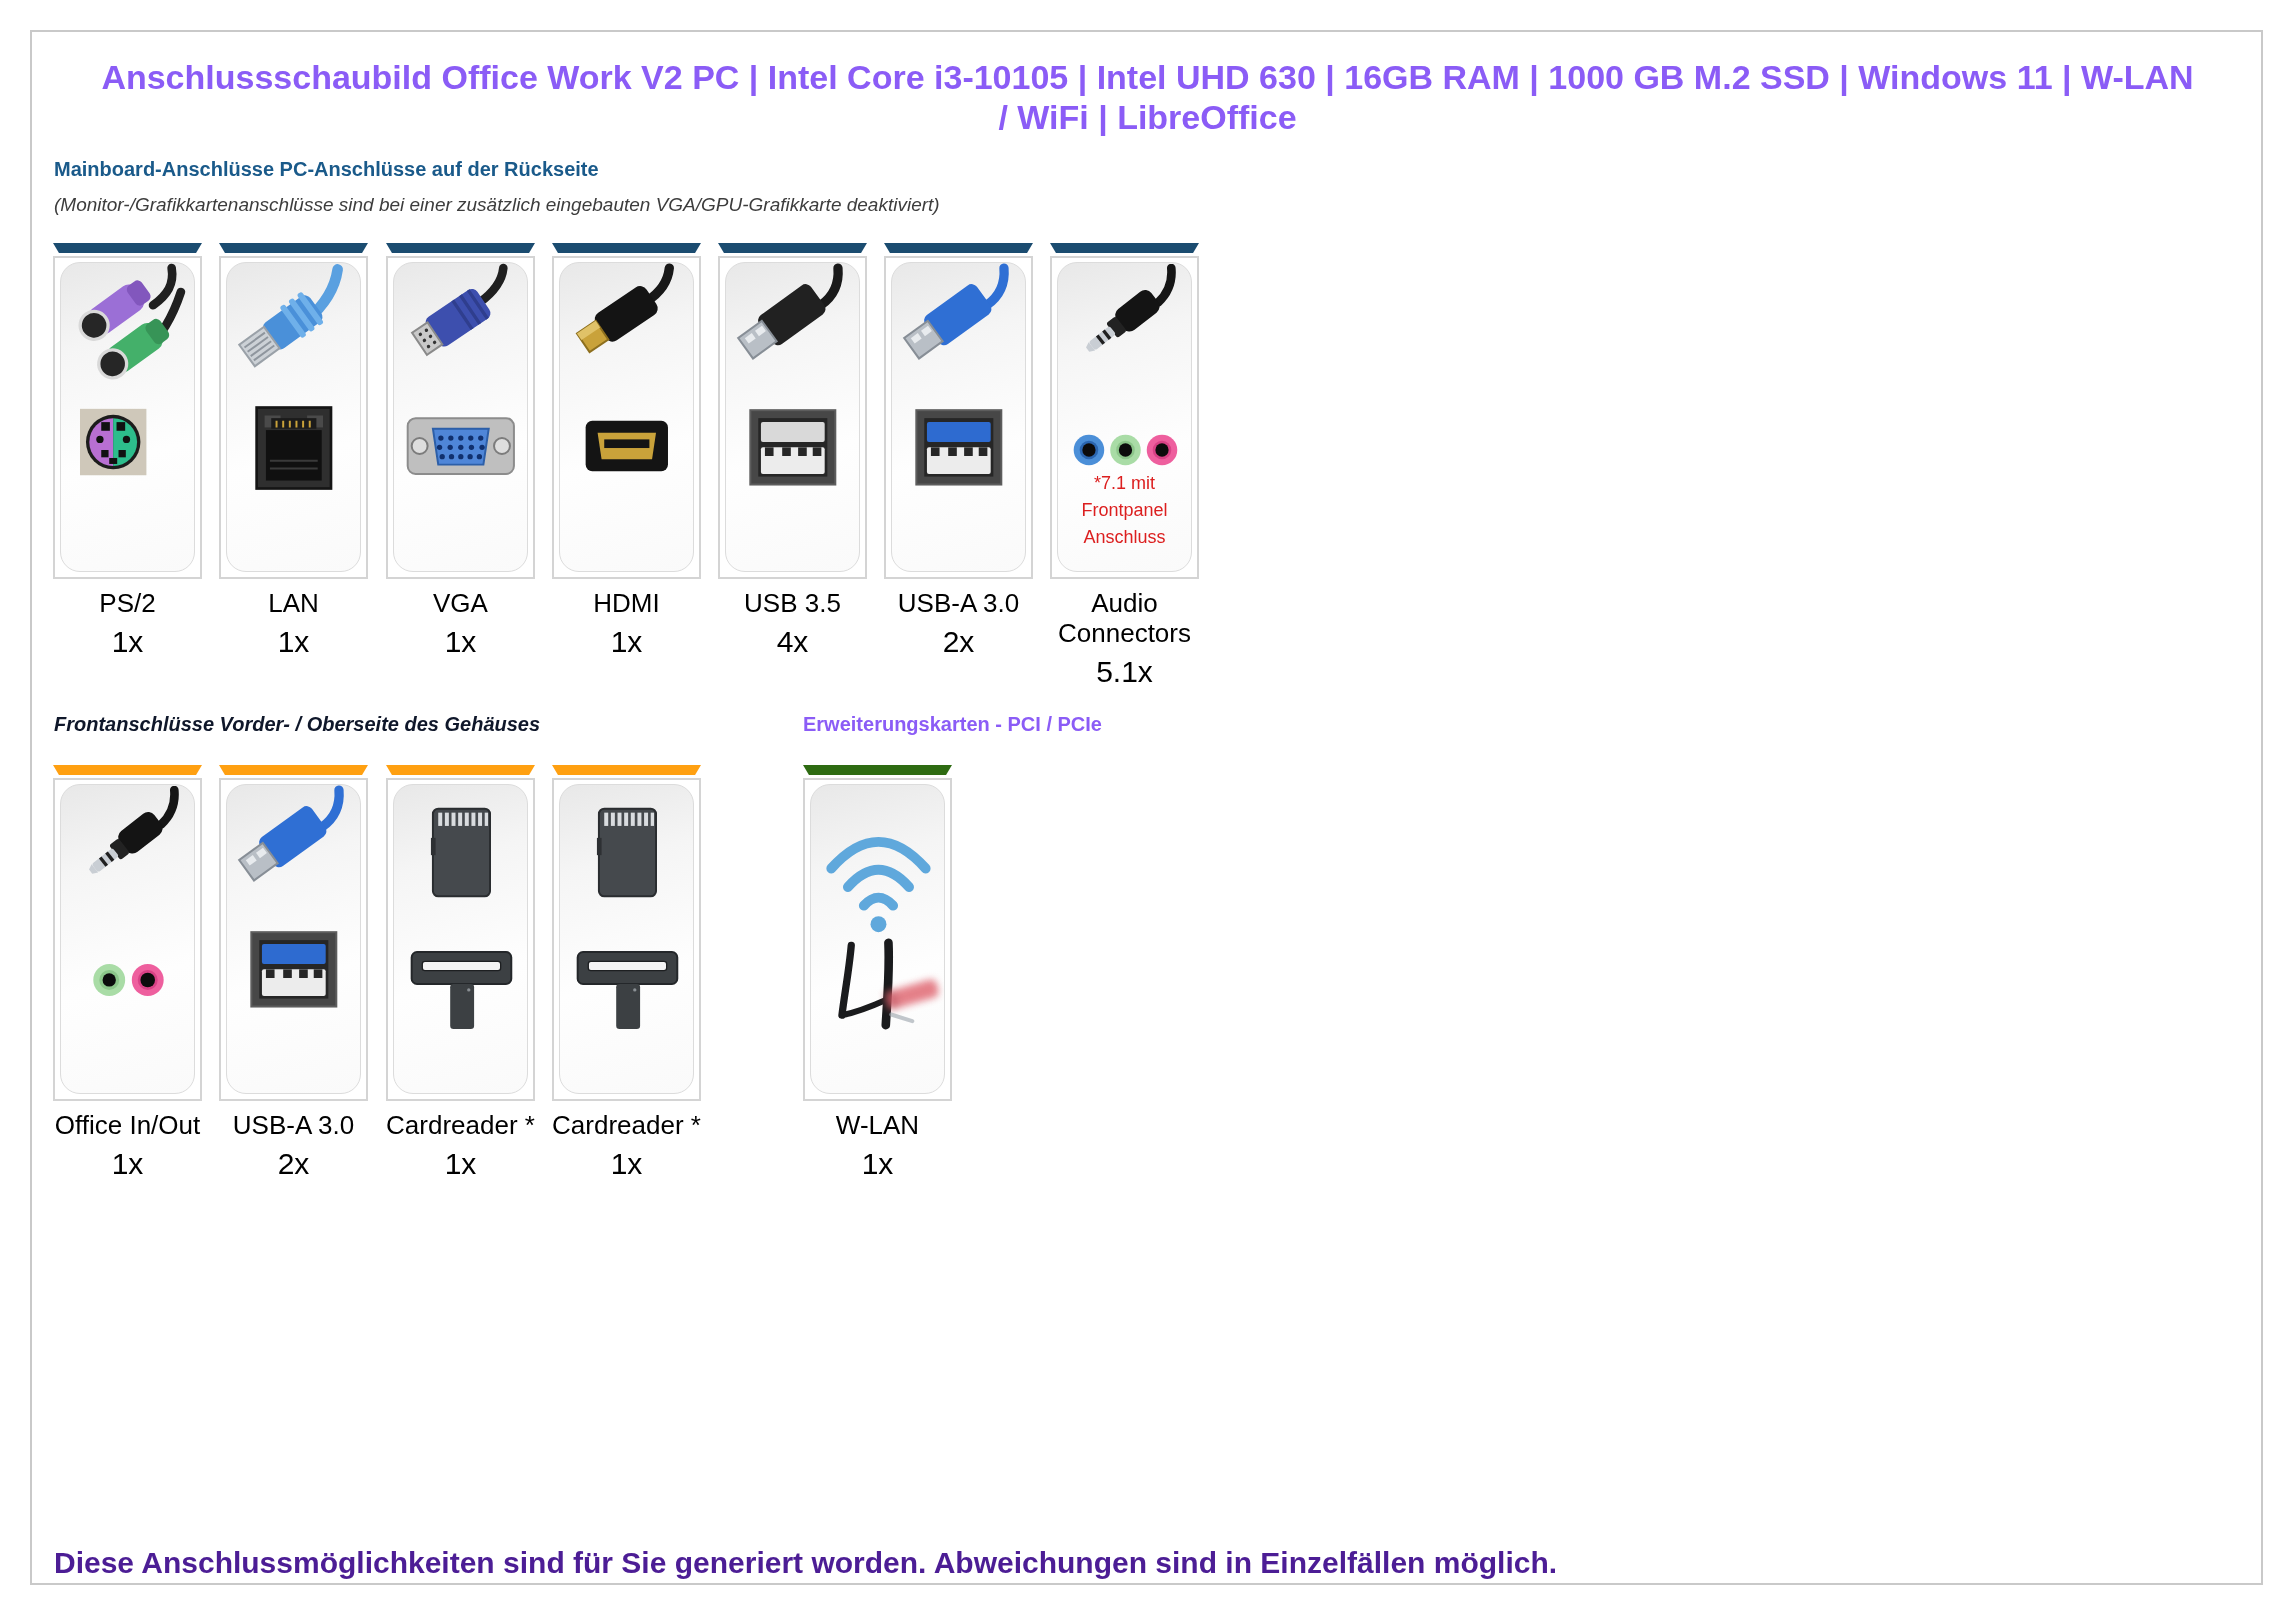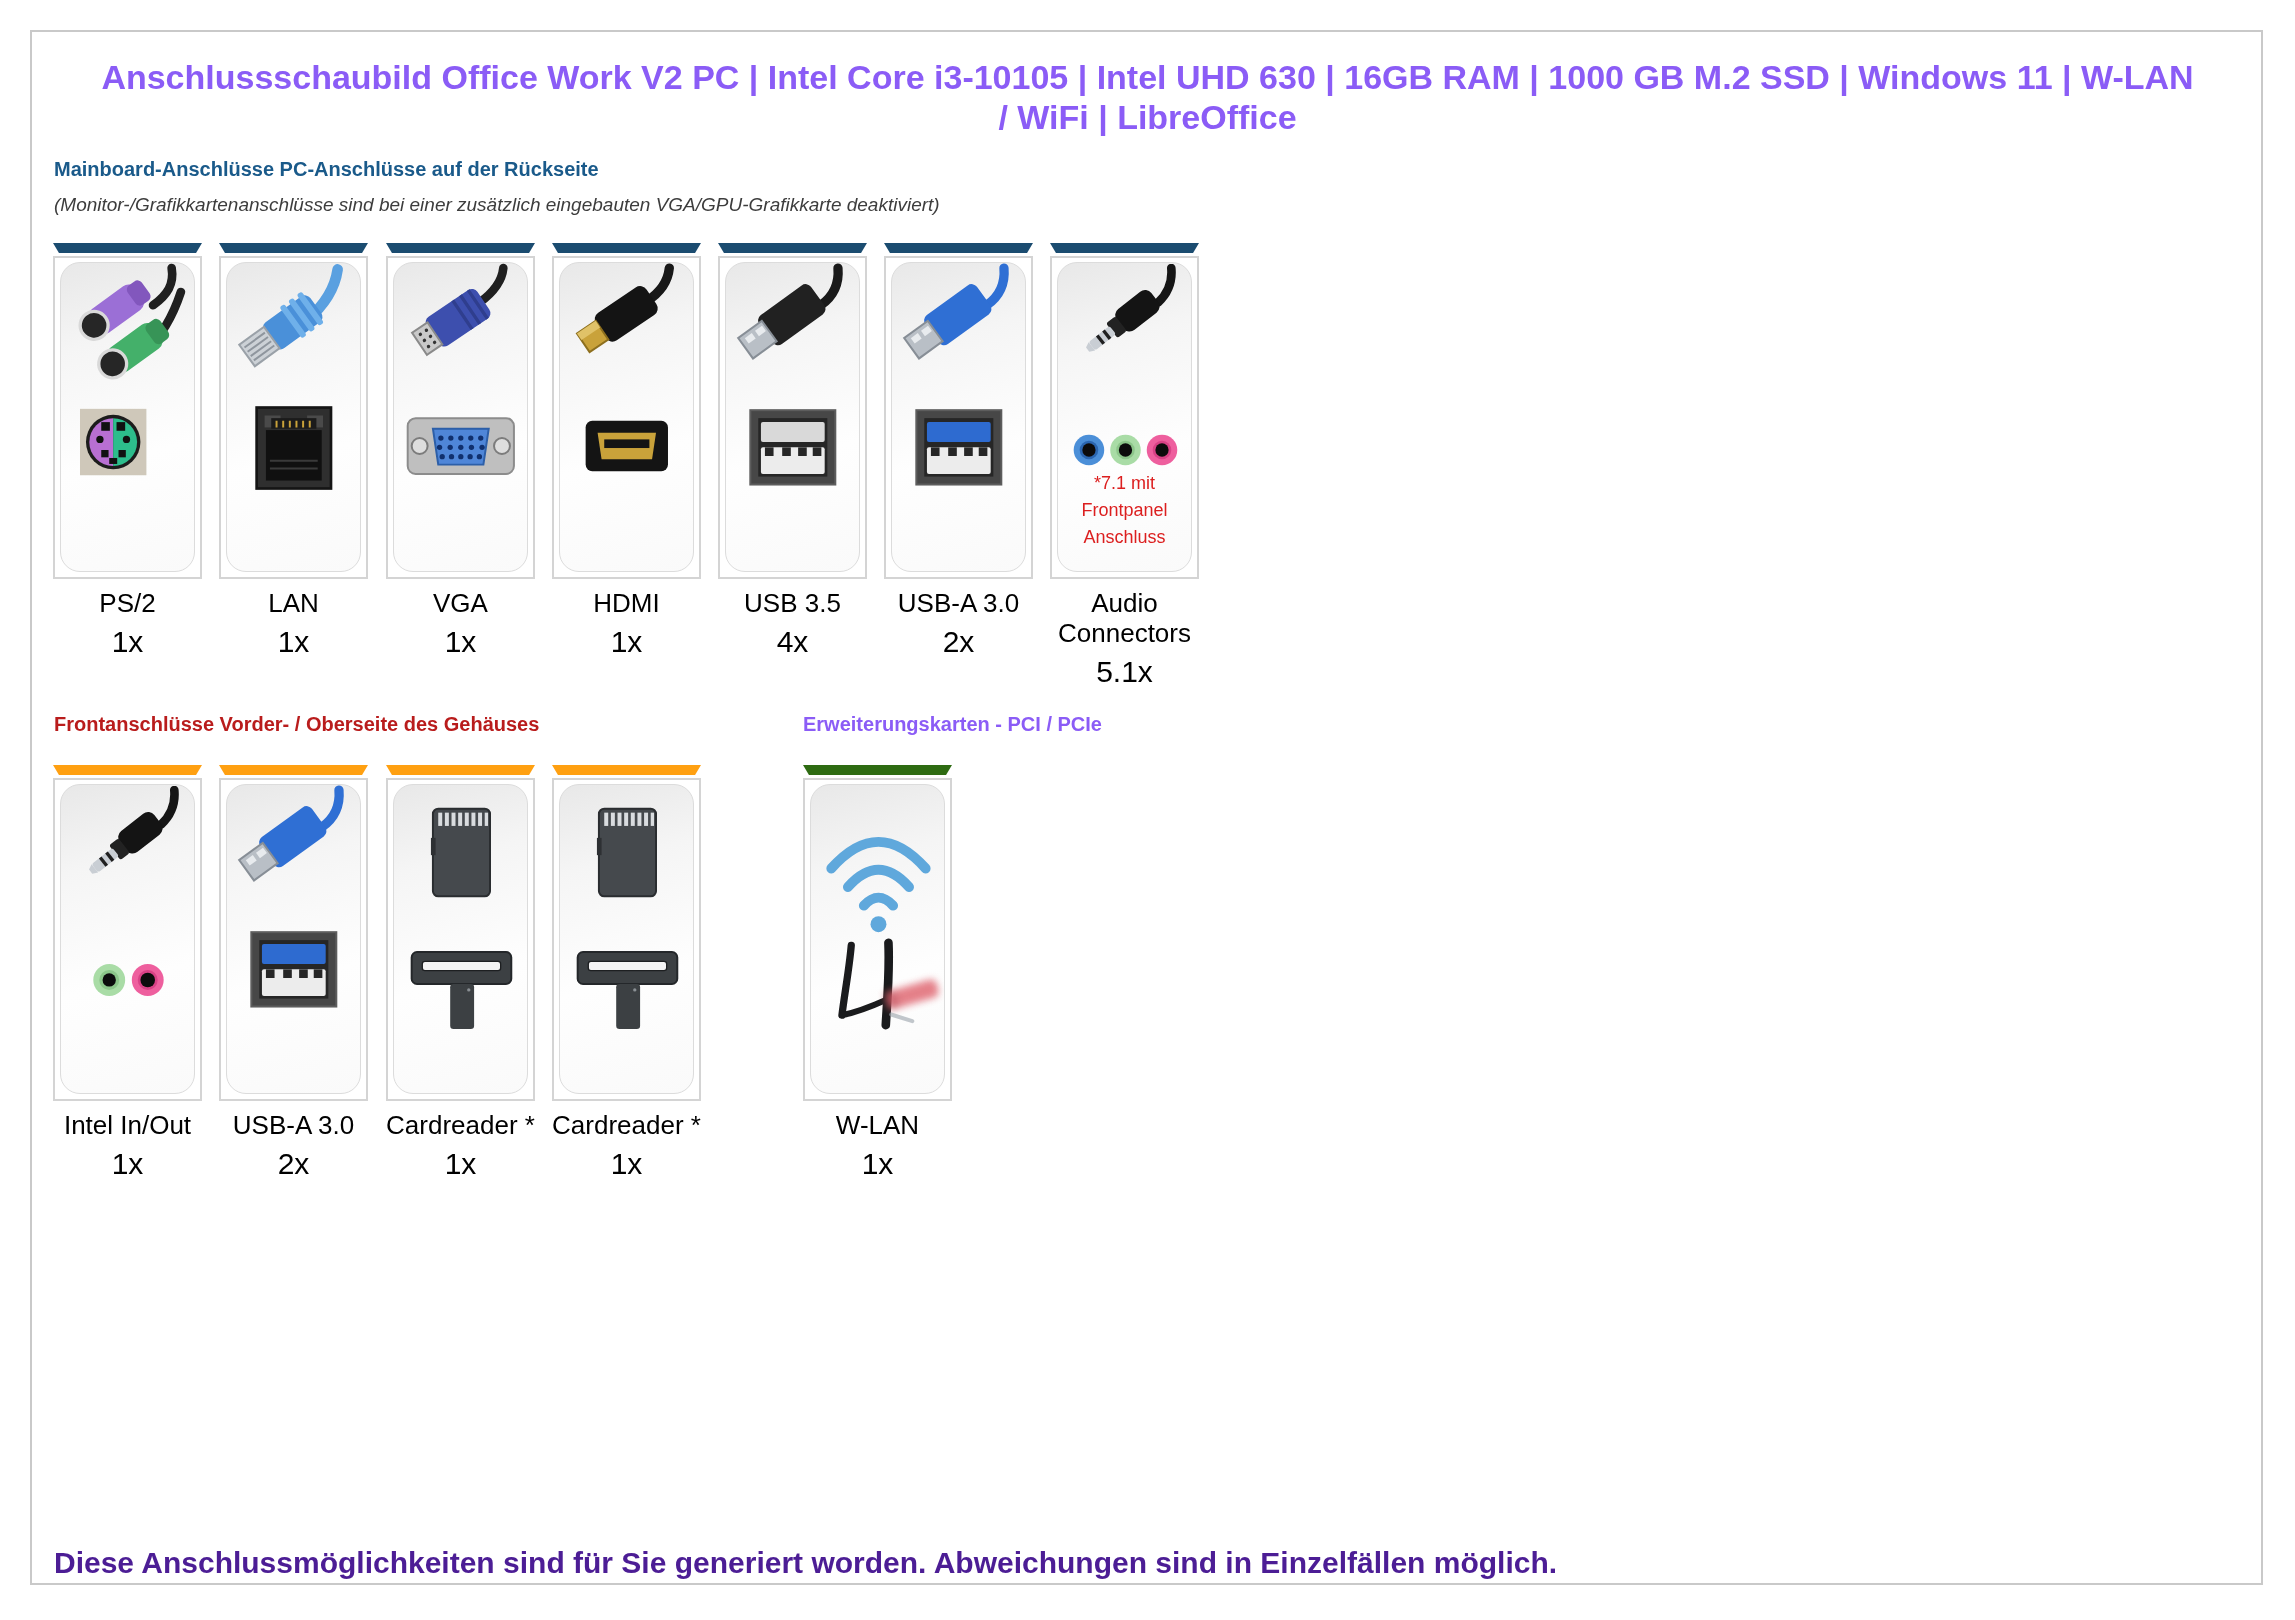--- a/index.html
+++ b/index.html
@@ -15,21 +15,21 @@
   .title {
     position:absolute; left:101px; top:57px; width:2093px;
     text-align:center; font-size:34px; font-weight:bold; line-height:1.18; color:#8b5cf6;
   }
   .sec-title { position:absolute; font-size:20px; font-weight:bold; white-space:nowrap; }
   .sec-title.blue   { left:54px;  top:158px;  color:#1a5a8a; }
   .sec-sub {
     position:absolute; left:54px; top:194px; font-size:19px; font-style:italic;
     color:#3d3d3d; white-space:nowrap;
   }
-  .sec-title.orange { left:54px;   top:713px; color:#b91c1c; }
+  .sec-title.orange { left:54px;   top:713px; color:#0f172a;font-style:italic; }
   .sec-title.green  { left:803px; top:713px; color:#8b5cf6; }
 
   .card { position:absolute; width:149px; text-align:center; }
   .row1 { top:243px; }
   .row2 { top:765px; }
   .card-bar {
     height:10px; width:100%;
     clip-path:polygon(0 0, 100% 0, 96% 100%, 4% 100%);
   }
   .bar-blue   { background:#1b4c70; }
@@ -372,21 +372,21 @@
 
 <div class="card row2" style="left:53px">
   <div class="card-bar bar-orange"></div>
   <div class="card-body">
     <div class="card-img">
         <svg class="card-art" viewBox="0 0 196 454" width="132" height="307">
           <use href="#sym-audio-front" xlink:href="#sym-audio-front"></use>
         </svg>
       </div>
   </div>
-  <div class="card-label">Intel In/Out</div>
+  <div class="card-label">Office In/Out</div>
   <div class="card-count">1x</div>
 </div>
 
 <div class="card row2" style="left:219px">
   <div class="card-bar bar-orange"></div>
   <div class="card-body">
     <div class="card-img">
         <svg class="card-art" viewBox="0 0 196 454" width="132" height="307">
           <use href="#sym-usb3" xlink:href="#sym-usb3"></use>
         </svg>

